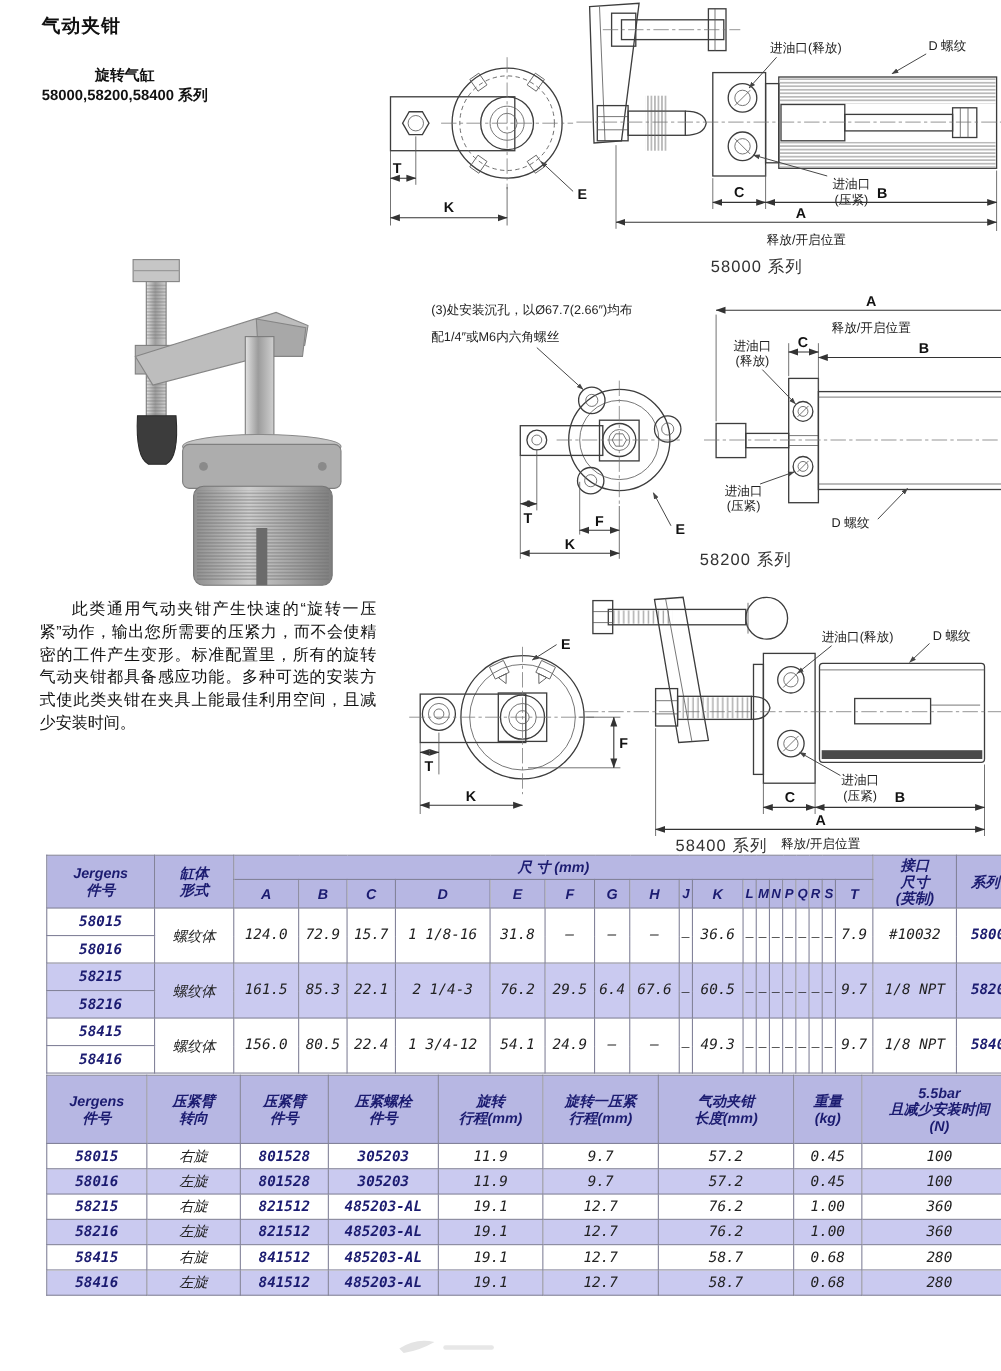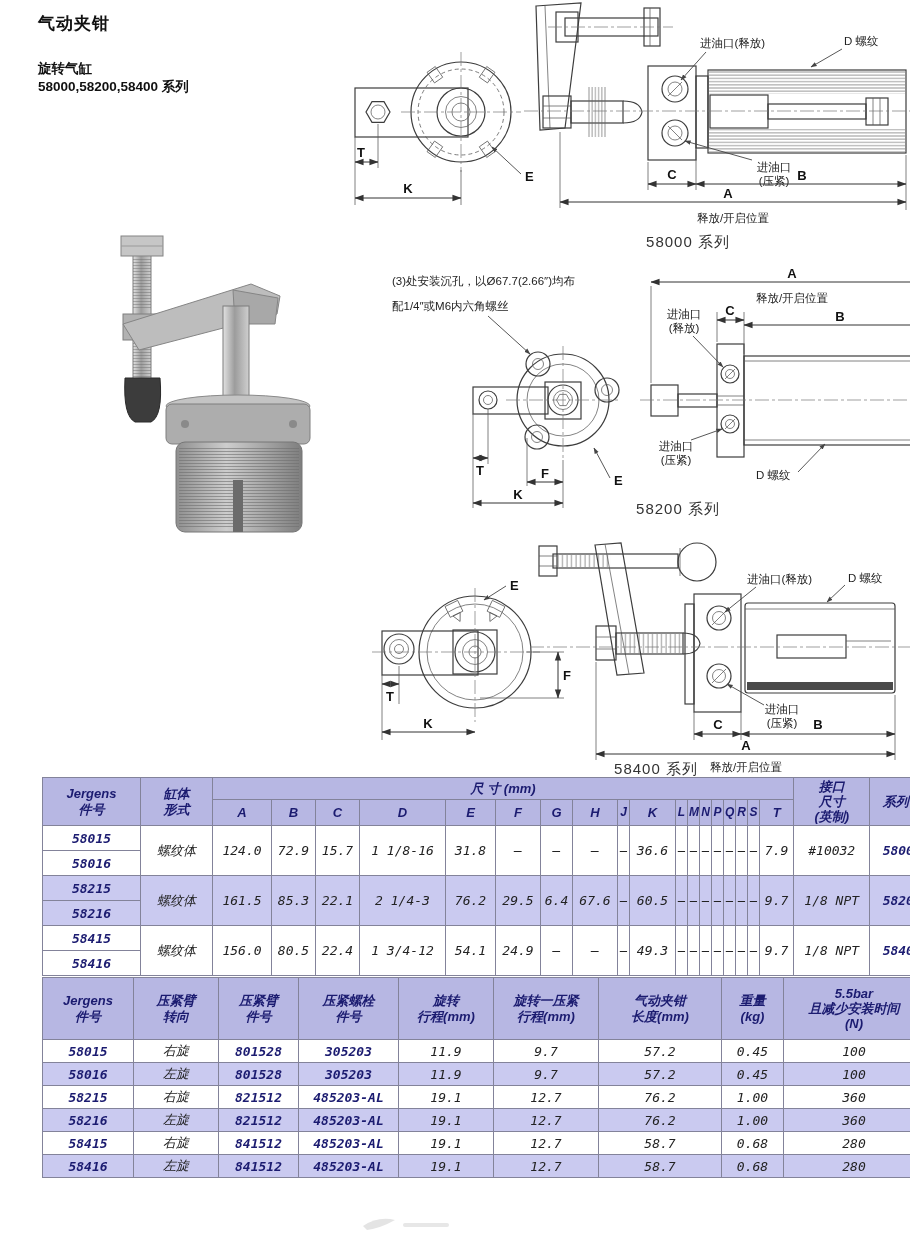--- a/index.html
+++ b/index.html
@@ -1,21 +1,21 @@
 <!DOCTYPE html>
 <html style="--table-header-bg: #b7b7e3; --row-highlight-bg: #cacaf0; --table-text: #1b1b70;"><head>
 <meta charset="utf-8">
 <style>
   html,body{margin:0;padding:0;background:#fff;}
   .page{position:relative;width:910px;height:1246px;background:#fff;overflow:hidden;
         font-family:"Liberation Sans","DejaVu Sans",sans-serif;color:#111;margin-left:28px;}
 
   
   .title{position:absolute;left:10px;top:12px;font-size:17px;font-weight:bold;letter-spacing:1px;}
-  .subs{position:absolute;left:10px;top:60px;font-size:13.5px;font-weight:bold;line-height:1.35;}
+  .subs{position:absolute;left:10px;top:60px;font-size:13.5px;font-weight:bold;line-height:1.35;text-align:center;}
 
   
   .desc{position:absolute;left:8px;top:544px;width:306px;font-size:14.6px;line-height:20.8px;
         text-align:justify;text-indent:2em;margin:0;}
 
   
   svg{position:absolute;}
   svg text{font-family:"Liberation Sans","DejaVu Sans",sans-serif;}
   .ln{fill:none;stroke:#3d3d3d;stroke-width:1.2;}
   .lnt{fill:none;stroke:#5a5a5a;stroke-width:0.75;}
@@ -269,20 +269,21 @@
     <rect x="150" y="78" width="26" height="100" fill="url(#gm1)" stroke="#7c7c7c"></rect>
     <ellipse cx="165" cy="178" rx="72" ry="11" fill="#c4c4c4" stroke="#8a8a8a"></ellipse>
     <rect x="93" y="176" width="144" height="40" rx="6" fill="#adadad" stroke="#7f7f7f"></rect>
     <circle cx="112" cy="196" r="4" fill="#8a8a8a"></circle>
     <circle cx="220" cy="196" r="4" fill="#8a8a8a"></circle>
     <rect x="103" y="214" width="126" height="90" rx="9" fill="url(#gcyl)" stroke="#767676"></rect>
     <rect x="106" y="218" width="120" height="82" fill="url(#rg)" opacity="0.75"></rect>
     <rect x="160" y="252" width="10" height="52" fill="#6b6b6b"></rect>
   </svg>
 
+  <p class="desc">此类通用气动夹钳产生快速的“旋转一压紧”动作，输出您所需要的压紧力，而不会使精密的工件产生变形。标准配置里，所有的旋转气动夹钳都具备感应功能。多种可选的安装方式使此类夹钳在夹具上能最佳利用空间，且减少安装时间。</p>
 
   <svg id="d3" style="left:330px;top:526px;" width="578" height="252" viewBox="0 0 578 252">
     <defs>
       <marker id="ar3" viewBox="0 0 10 10" refX="9.5" refY="5" markerWidth="9" markerHeight="9" orient="auto-start-reverse">
           <path d="M0,1.5 L10,5 L0,8.5 z" fill="#333"></path>
         </marker>
       <marker id="ar3s" viewBox="0 0 10 10" refX="9" refY="5" markerWidth="7" markerHeight="7" orient="auto">
           <path d="M0,1.5 L10,5 L0,8.5 z" fill="#444"></path>
         </marker>
       <pattern id="th3" width="4.5" height="20" patternUnits="userSpaceOnUse">

